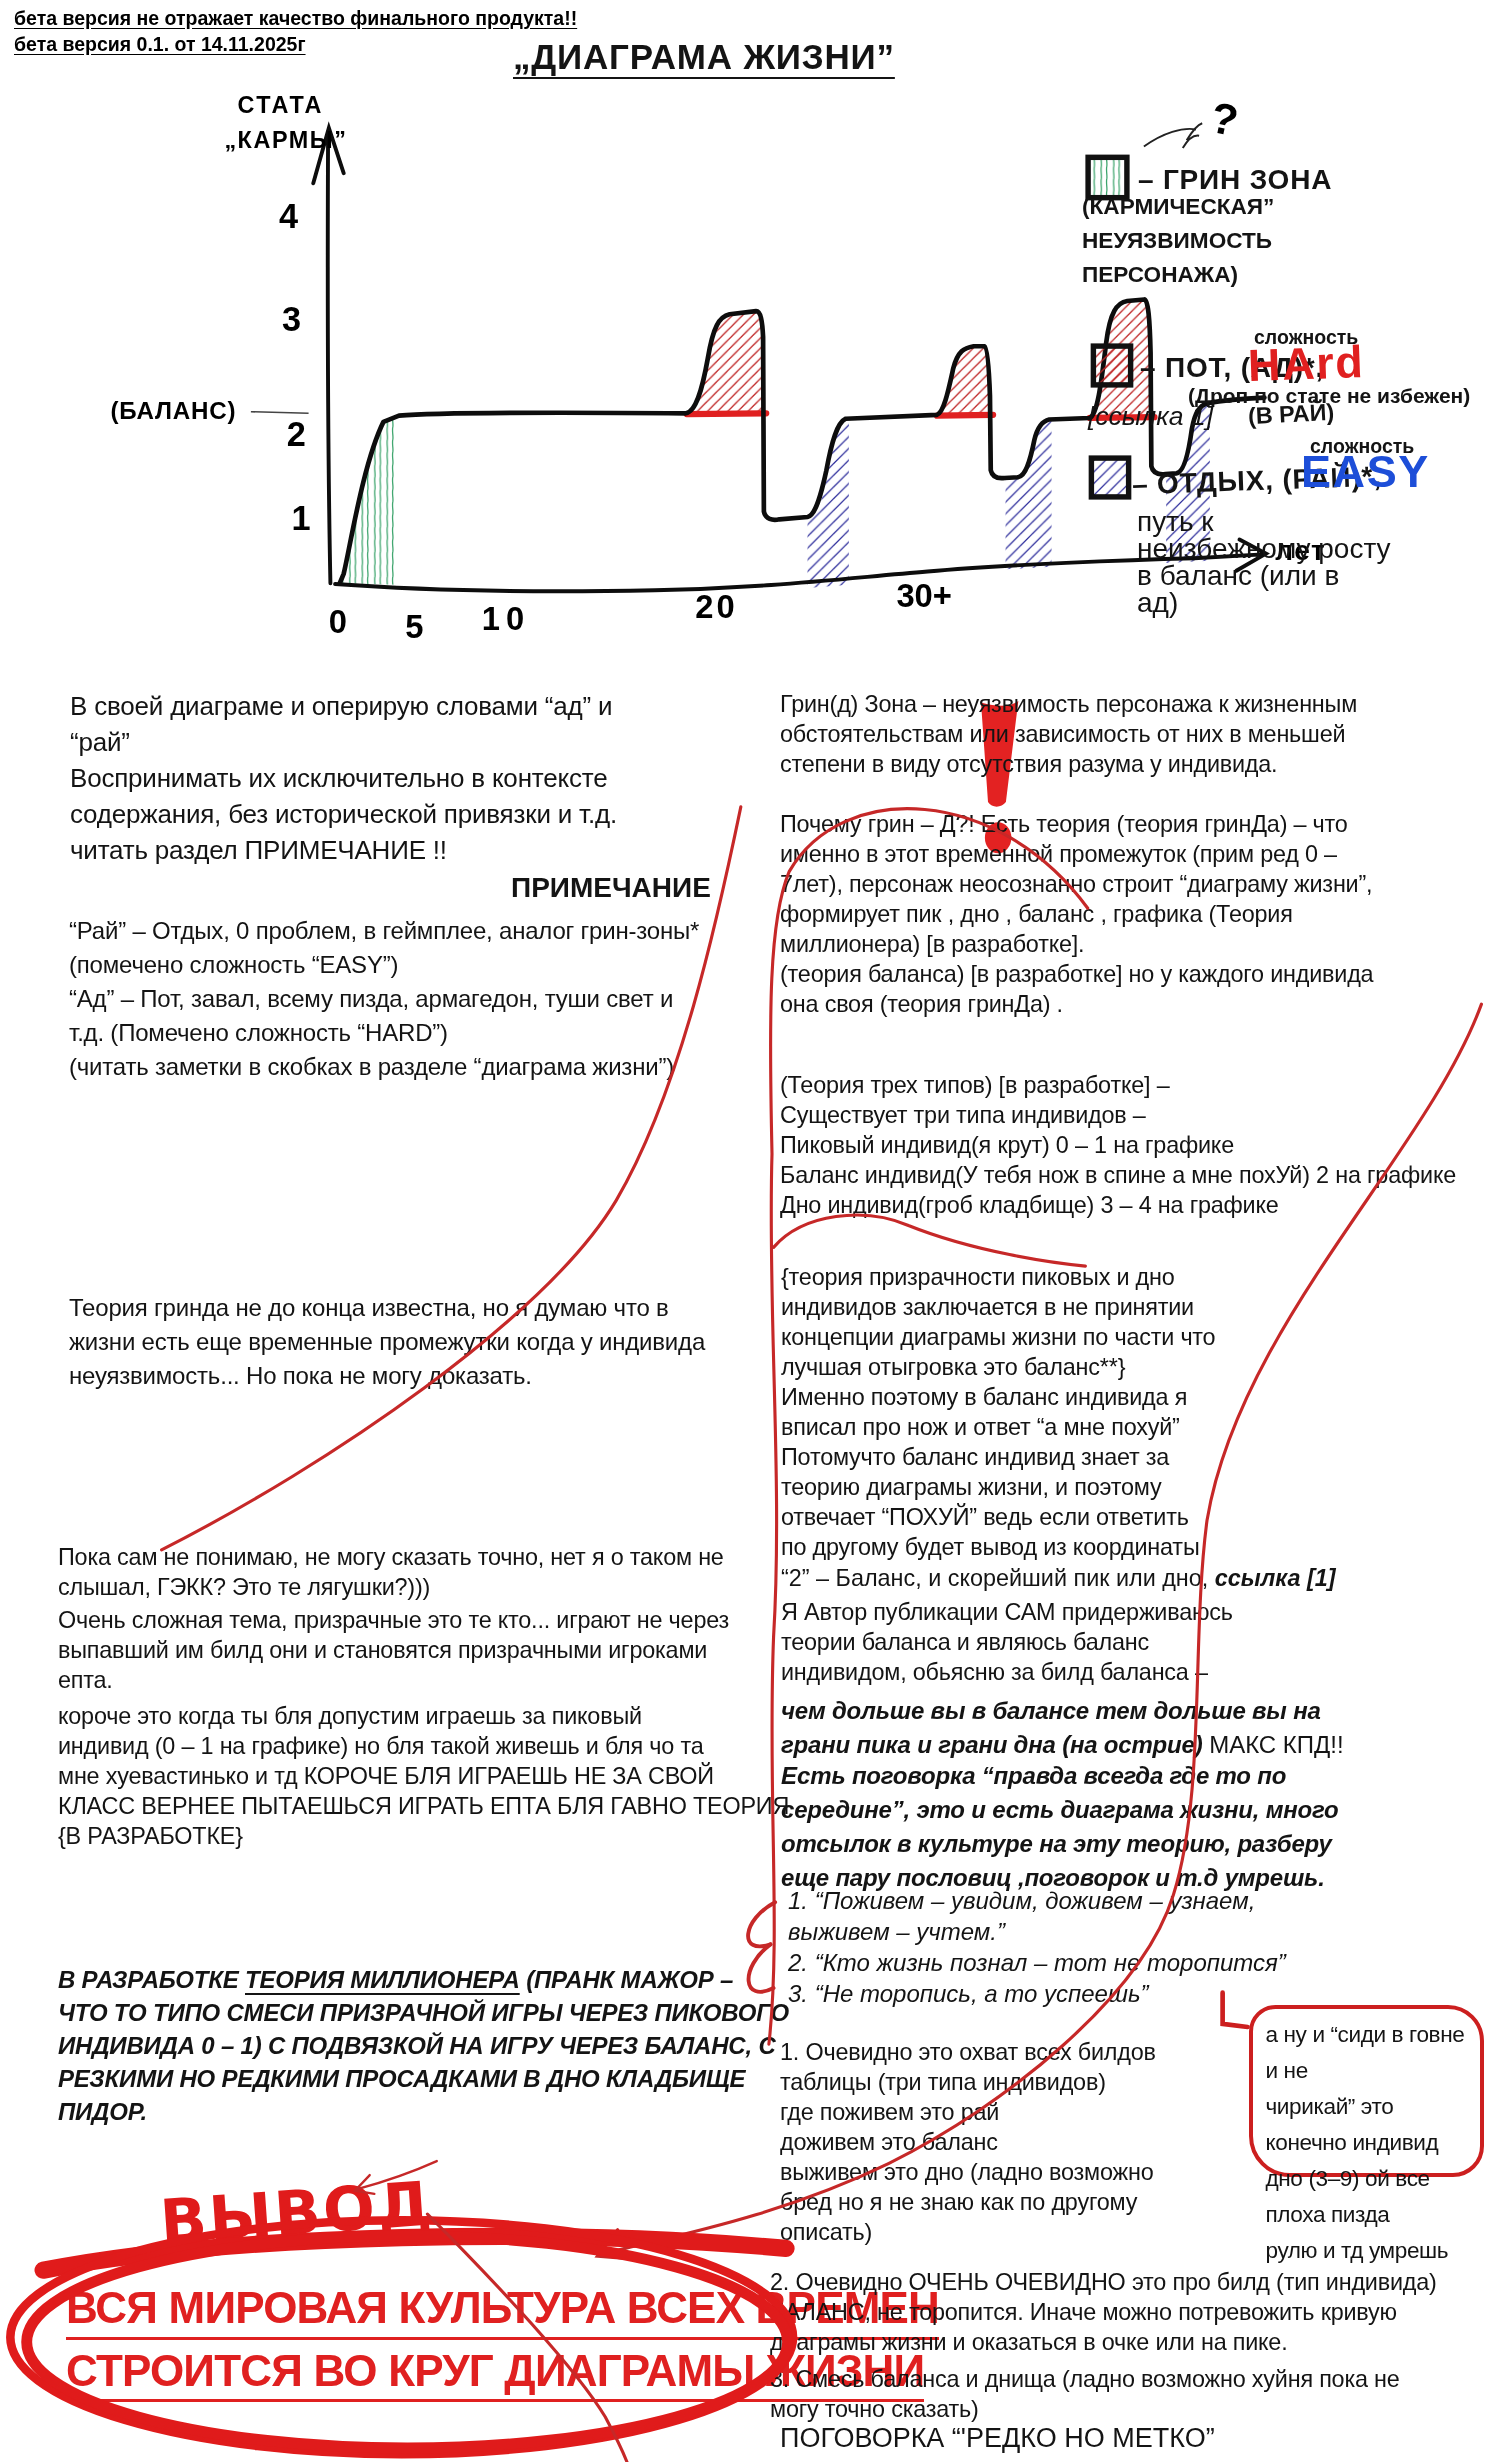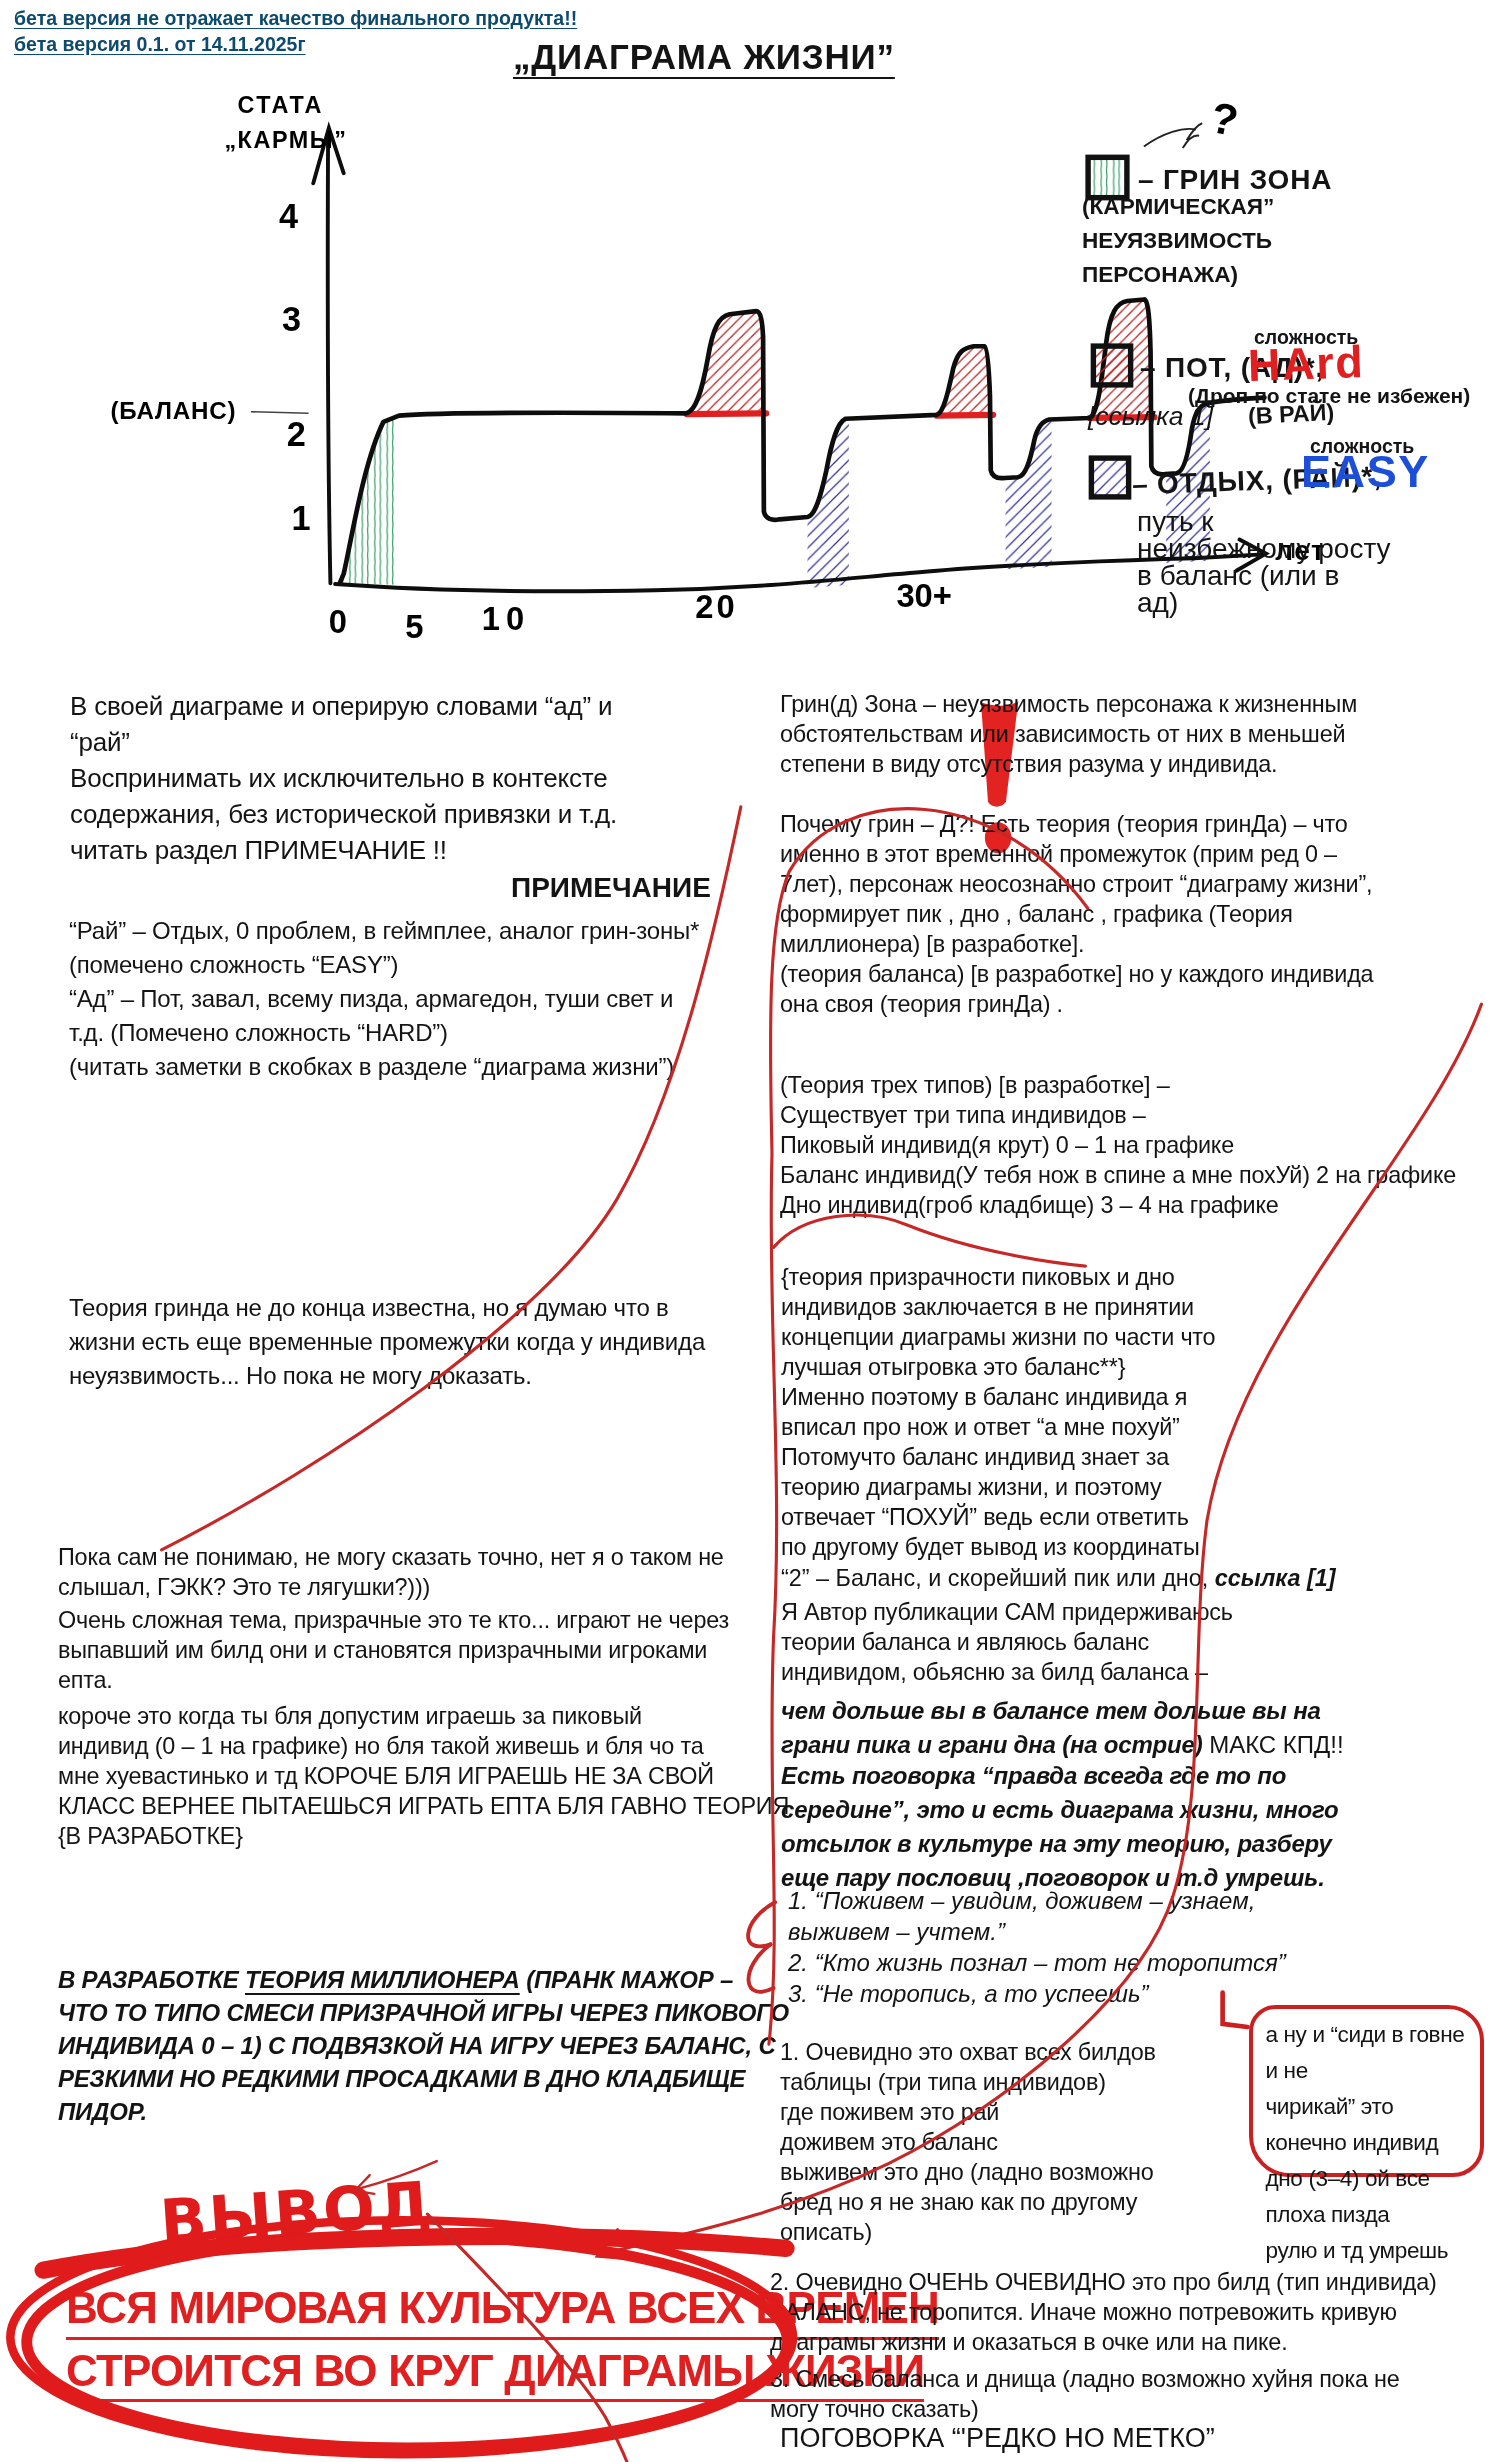--- a/index.html
+++ b/index.html
@@ -1,20 +1,20 @@
 <!DOCTYPE html>
 <html style="font-size:12.5px"><head>
 <meta charset="utf-8">
 <style>
   html,body{margin:0;padding:0}
   body{width:1491px;height:2462px;position:relative;background:#fff;
        font-family:"Liberation Sans",sans-serif;color:#141414;overflow:hidden}
   .abs{position:absolute}
   .txt{white-space:pre-line;letter-spacing:-0.2px}
-  .hdr{font-size:19.5px;font-weight:bold;line-height:26px;color:#0c4a6e;text-decoration:underline;text-underline-offset:3.1px}
+  .hdr{font-size:19.5px;font-weight:bold;line-height:26px;color:#000000;text-decoration:underline;text-underline-offset:3.1px}
   .title{font-size:35px;font-weight:bold;letter-spacing:0.8px;text-decoration:underline;text-underline-offset:7.8px;text-decoration-thickness:2.3px}
   .b31{font-size:24px;line-height:34px}
   .b30{font-size:23.4px;line-height:30px}
   .b33{font-size:26px;line-height:36px}
   .it{font-style:italic}
   .devlist{font-size:24px;line-height:33px;font-style:italic;font-weight:bold;letter-spacing:-0.2px;white-space:pre-line}
   .devlist .u{text-decoration:underline;text-underline-offset:4.7px;text-decoration-thickness:2.3px}
   .legend-label{font-size:28px;font-weight:bold;letter-spacing:0.8px}
   .legend-sub{font-size:22.6px;font-weight:bold;line-height:34px;white-space:pre-line}
   .diff-small{font-size:19.5px;font-weight:bold}
@@ -242,21 +242,21 @@
 еще пару пословиц ,поговорок и т.д умрешь.</div>
 
 <div class="abs quotes" style="left:788px;top:1885px;width:702px">1. “Поживем – увидим, доживем – узнаем,
 выживем – учтем.”
 2. “Кто жизнь познал – тот не торопится”
 3. “Не торопись, а то успеешь”</div>
 
 <div class="abs bubble" style="left:1249px;top:2005px">
   <div class="txt">а ну и “сиди в говне и не
 чирикай” это конечно индивид
-дно (3–4) ой все плоха пизда
+дно (3–9) ой все плоха пизда
 рулю и тд умрешь</div>
 </div>
 
 <div class="abs txt b30" style="left:780px;top:2037px;width:437px">1. Очевидно это охват всех билдов
 таблицы (три типа индивидов)
 где поживем это рай
 доживем это баланс
 выживем это дно (ладно возможно
 бред но я не знаю как по другому
 описать)</div>

